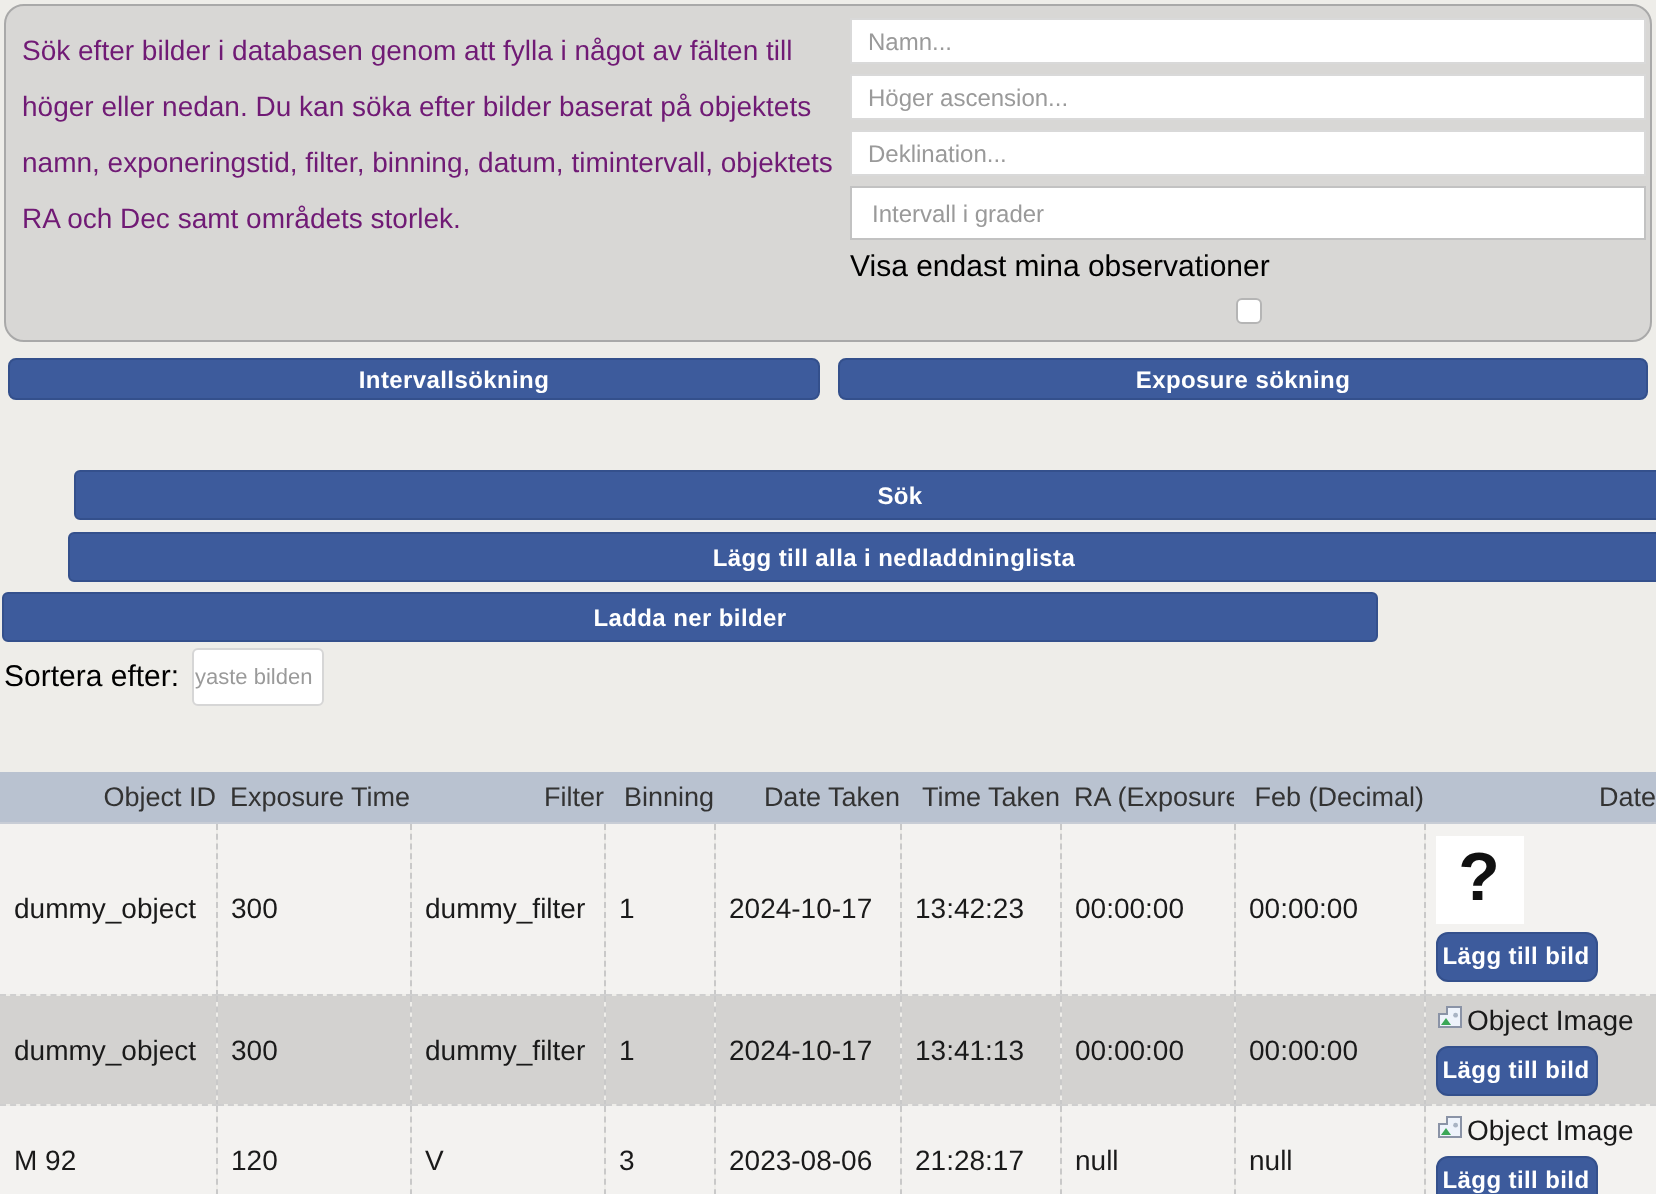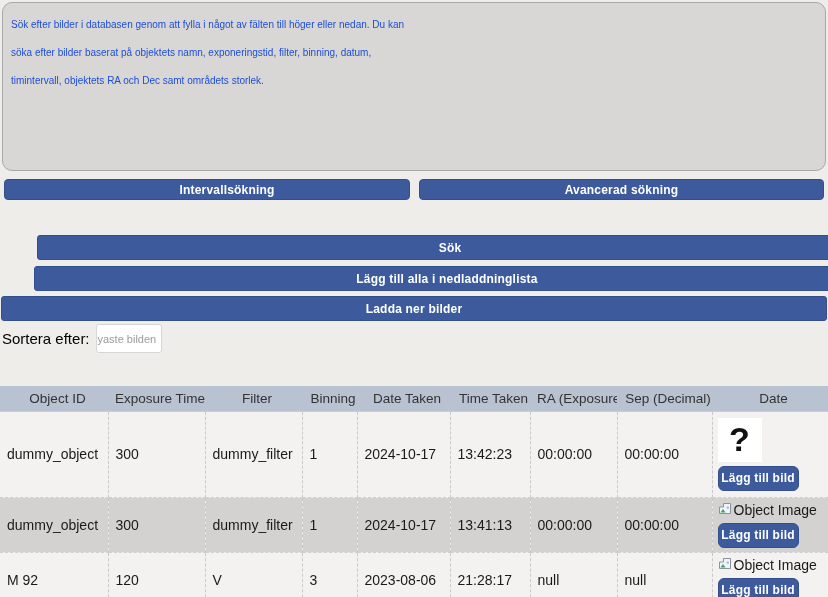--- a/index.html
+++ b/index.html
@@ -13,21 +13,21 @@
 
   
   .panel {
     position: absolute; left: 2px; top: 2px; width: 824px; height: 169px;
     background: #d8d7d5;
     border: 1px solid #a9a9a9;
     border-radius: 10px;
   }
   .intro {
     position: absolute; left: 8px; top: 8px; width: 412px;
-    font-size: 10px; line-height: 28px; color: #1d4ed8;
+    font-size: 14px; line-height: 28px; color: #701a75;
   }
   .fields {
     position: absolute; left: 422px; top: 6px; width: 398px;
   }
   .field {
     display: block; width: 100%; height: 23px; margin-bottom: 5px;
     border: 1px solid #d9d9d9; background: #ffffff;
     font-family: "Liberation Sans", sans-serif;
     font-size: 12px; padding: 0 0 0 8px; color: #333; outline: none;
   }
@@ -47,41 +47,41 @@
     color: #fff; font-family: "Liberation Sans", sans-serif;
     font-weight: 700; font-size: 12px; letter-spacing: .2px;
     border-radius: 4px; cursor: pointer;
     display: flex; align-items: center; justify-content: center;
     position: absolute;
   }
   .btn-interval { left: 4px;  top: 179px; width: 406px; height: 21px; padding-left: 40px; }
   .btn-advanced { left: 419px; top: 179px; width: 405px; height: 21px; }
   .btn-search   { left: 1px; top: 235px; width: 826px; height: 25px; border-radius: 3px; margin-left: 36px; }
   .btn-addall   { left: 1px; top: 266px; width: 826px; height: 25px; border-radius: 3px; margin-left: 33px; }
-  .btn-download { left: 1px; top: 296px; width: 826px; height: 25px; border-radius: 3px; }
+  .btn-download { left: 1px; top: 296px; width: 688px; height: 25px; border-radius: 3px; }
 
   
   .sort-row { position: absolute; left: 2px; top: 324px; display: flex; align-items: center; }
   .sort-label { font-size: 15px; color: #000; margin-right: 6px; }
   .sort-select {
     width: 66px; height: 29px; background: #fff; border: 1px solid #d6d6d6;
     border-radius: 3px; display: flex; align-items: center; justify-content: center;
     font-size: 11px; color: #9a9a9a; cursor: pointer; gap: 3px; white-space: nowrap;
     overflow: hidden;
   }
   .chev { font-size: 10px; color: #9a9a9a; line-height: 1; }
 
   
   table.results {
     position: absolute; left: 0; top: 386px; width: 828px;
     border-collapse: collapse; table-layout: fixed;
   }
   .results th {
     background: var(--header-bg, #b9c2d0);
-    height: 25px; text-align: center; font-weight: 400;
+    height: 25px; text-align: right; font-weight: 400;
     font-size: 13.5px; color: #333; padding: 0 0 0 7px;
     border-bottom: 1px solid #c8cdd6;
     white-space: nowrap; overflow: hidden;
   }
   .results td {
     font-size: 14px; color: #1a1a1a; padding: 0 0 0 7px;
     vertical-align: middle;
     border-right: 1px dashed #c9c9c9;
     border-bottom: 1px dashed #cfcfcf;
     white-space: nowrap; overflow: hidden;
@@ -103,24 +103,32 @@
   .row-btn {
     width: 81px; height: 25px; border-radius: 6px;
     position: static; display: flex;
   }
 </style>
 </head>
 <body style="background: rgb(238, 237, 233);">
 
 <section class="panel">
   <p class="intro">Sök efter bilder i databasen genom att fylla i något av fälten till höger eller nedan. Du kan söka efter bilder baserat på objektets namn, exponeringstid, filter, binning, datum, timintervall, objektets RA och Dec samt områdets storlek.</p>
+  <div class="fields">
+    <input class="field" type="text" placeholder="Namn..." style="">
+    <input class="field" type="text" placeholder="Höger ascension..." style="">
+    <input class="field" type="text" placeholder="Deklination..." style="">
+    <input class="field tall" type="text" placeholder="Intervall i grader" style="">
+    <div class="chk-label">Visa endast mina observationer</div>
+    <input class="chk" type="checkbox" style="">
+  </div>
 </section>
 
 <button class="btn btn-interval">Intervallsökning</button>
-<button class="btn btn-advanced">Avancerad sökning</button>
+<button class="btn btn-advanced">Exposure sökning</button>
 <button class="btn btn-search">Sök</button>
 <button class="btn btn-addall">Lägg till alla i nedladdninglista</button>
 <button class="btn btn-download">Ladda ner bilder</button>
 
 <div class="sort-row">
   <span class="sort-label">Sortera efter:</span>
   <div class="sort-select">
     <span>Nyaste bilden</span>
     <span class="chev">⌄</span>
   </div>
@@ -140,21 +148,21 @@
   </colgroup>
   <thead>
     <tr>
       <th>Object ID</th>
       <th>Exposure Time</th>
       <th>Filter</th>
       <th>Binning</th>
       <th>Date Taken</th>
       <th>Time Taken</th>
       <th>RA (Exposure)</th>
-      <th>Sep (Decimal)</th>
+      <th>Feb (Decimal)</th>
       <th>Date</th>
     </tr>
   </thead>
   <tbody>
     <tr class="row-light row-1">
       <td>dummy_object</td>
       <td>300</td>
       <td>dummy_filter</td>
       <td>1</td>
       <td>2024-10-17</td>

